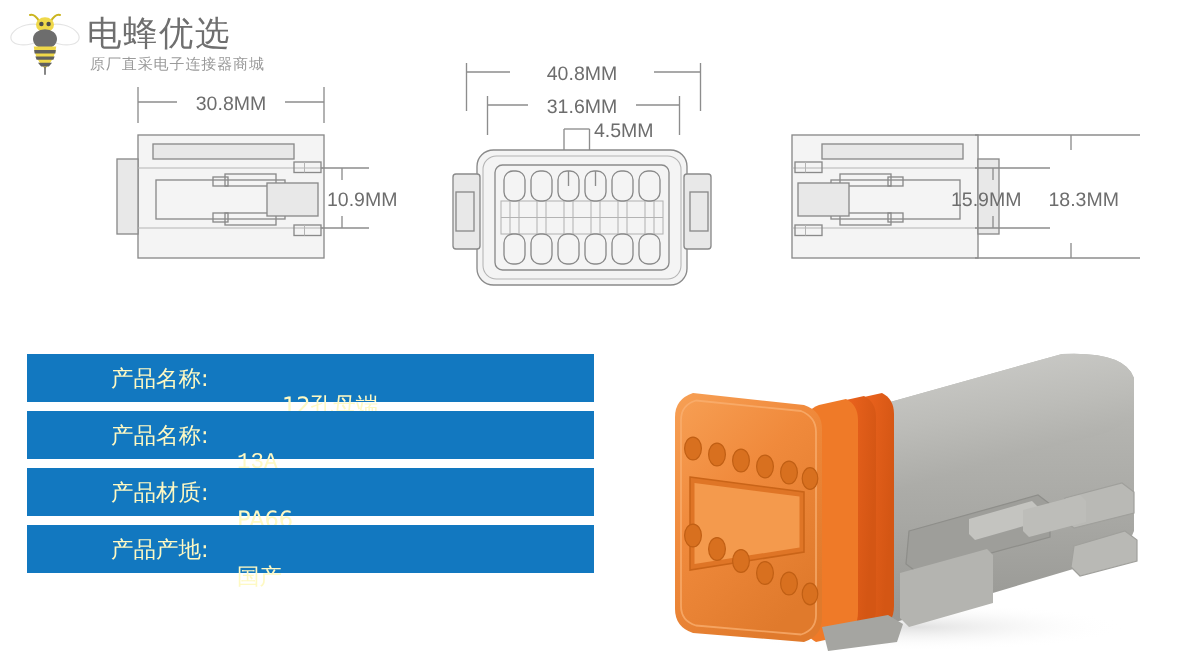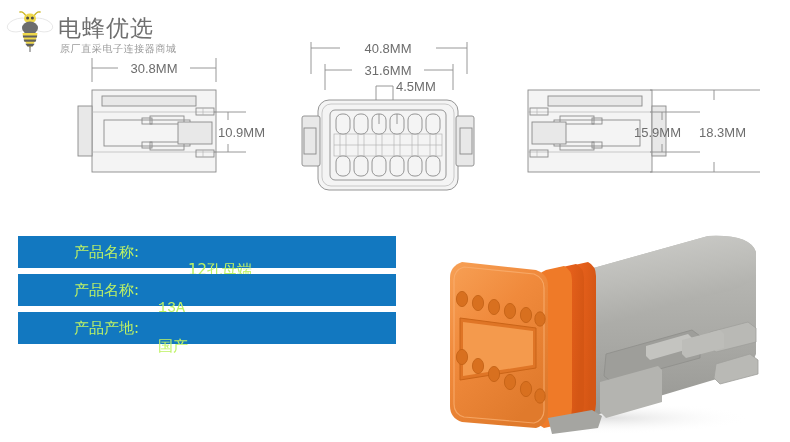--- a/index.html
+++ b/index.html
@@ -16,21 +16,21 @@
   }
 
   
   #brand-header {
     position: absolute;
     left: 6px;
     top: 2px;
     width: 260px;
     height: 52px;
     display: flex;
-    align-items: flex-end;
+    align-items: center;
   }
   #bee-logo {
     width: 48px;
     height: 46px;
     flex: 0 0 48px;
     margin-top: 1px;
   }
   #brand-text-block {
     margin-left: 4px;
     padding-top: 2px;
@@ -81,21 +81,21 @@
     left: 18px;
     top: 236px;
     width: 378px;
   }
   .spec-row {
     background: #1278c0;
     height: 32px;
     margin-bottom: 6px;
     display: flex;
     align-items: center;
-    color: #bef264;
+    color: #fef9c3;
     font-family: "DejaVu Sans", "Liberation Sans", sans-serif;
     font-size: 15px;
     position: relative;
   }
   .spec-row:last-child { margin-bottom: 0; }
   .spec-label {
     position: absolute;
     left: 56px;
     white-space: nowrap;
   }
@@ -286,20 +286,24 @@
 </div>
 
 <div id="spec-table">
   <div class="spec-row row-name">
     <span class="spec-label">产品名称:</span>
     <span class="spec-value">12孔母端</span>
   </div>
   <div class="spec-row row-current">
     <span class="spec-label">产品名称:</span>
     <span class="spec-value">13A</span>
+  </div>
+  <div class="spec-row row-material">
+    <span class="spec-label">产品材质:</span>
+    <span class="spec-value">PA66</span>
   </div>
   <div class="spec-row row-origin">
     <span class="spec-label">产品产地:</span>
     <span class="spec-value">国产</span>
   </div>
 </div>
 
 <div id="product-photo">
   <svg width="370" height="220" viewBox="0 0 370 220">
     <defs>

